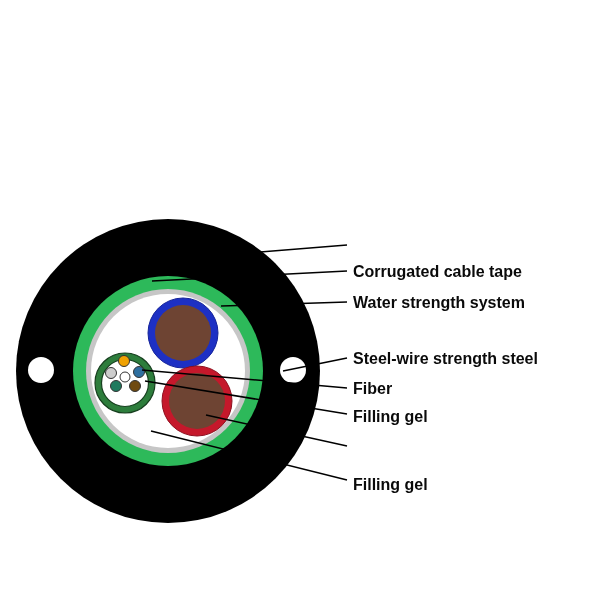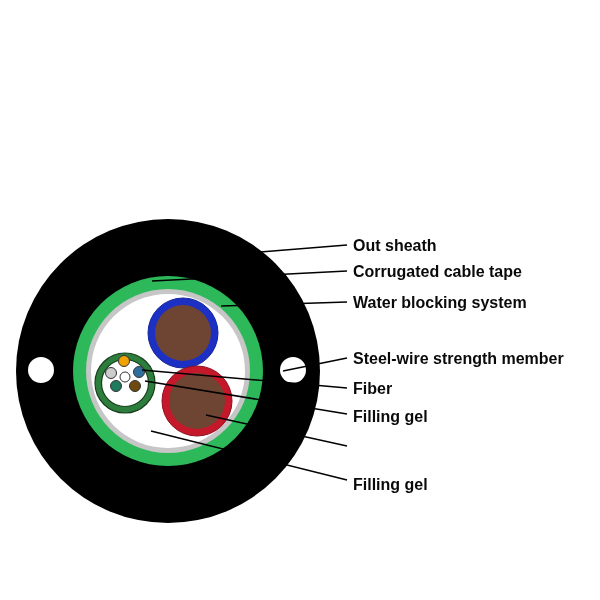--- a/index.html
+++ b/index.html
@@ -83,21 +83,20 @@
     <line class="leader" x1="247" y1="253" x2="347" y2="245"></line>
     <line class="leader" x1="152" y1="281" x2="347" y2="271"></line>
     <line class="leader" x1="221" y1="306" x2="347" y2="302"></line>
     <line class="leader" x1="283" y1="371" x2="347" y2="358"></line>
     <line class="leader" x1="142" y1="370" x2="347" y2="388"></line>
     <line class="leader" x1="145" y1="381" x2="347" y2="414"></line>
     <line class="leader" x1="206" y1="415" x2="347" y2="446"></line>
     <line class="leader" x1="151" y1="431" x2="347" y2="480"></line>
   </svg>
 
-  <div class="label" style="top:246px">Out sheath</div>
   <div class="label" style="top:272px">Corrugated cable tape</div>
-  <div class="label" style="top:303px">Water blocking system</div>
-  <div class="label" style="top:359px">Steel-wire strength member</div>
+  <div class="label" style="top:303px">Water strength system</div>
+  <div class="label" style="top:359px">Steel-wire strength steel</div>
   <div class="label" style="top:389px">Fiber</div>
   <div class="label" style="top:417px">Filling gel</div>
   <div class="label" style="top:485px">Filling gel</div>
 
 </div>
 
 </body></html>

